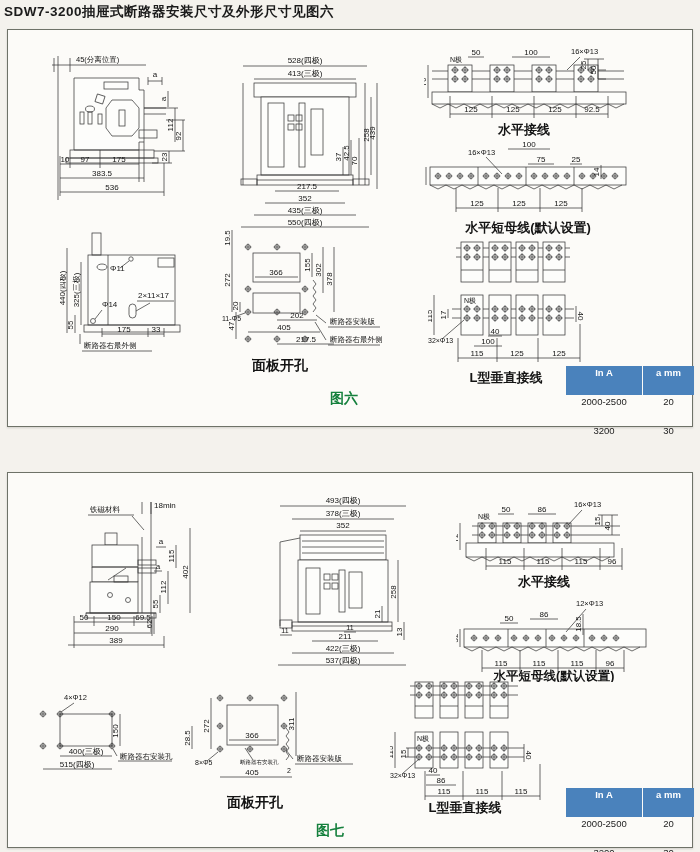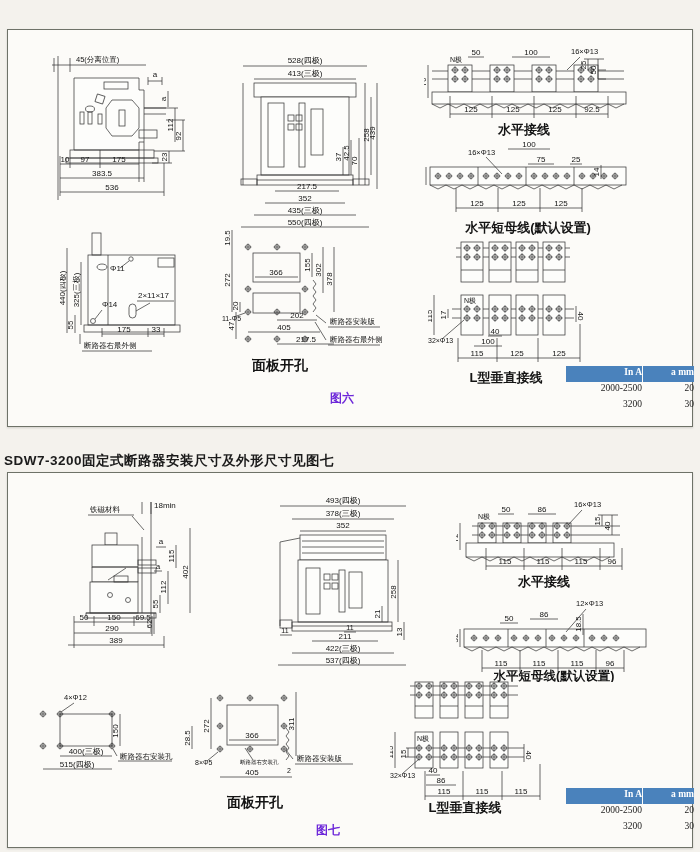--- a/index.html
+++ b/index.html
@@ -11,23 +11,23 @@
   .dr{position:absolute;}
   svg line,svg path,svg rect,svg circle,svg ellipse,svg polygon,svg polyline{
        stroke:#3a3a3a;stroke-width:.75;fill:none;}
   svg .wf{fill:#fdfdfb;}
   svg text{stroke:none;fill:#141414;font-family:"Liberation Sans","DejaVu Sans",sans-serif;font-size:8px;}
   svg text.s{font-size:7px;}
   svg text.cap{font-size:13px;font-weight:bold;}
   svg text.cap2{font-size:14px;font-weight:bold;}
   svg text.lbl{font-size:7.5px;}
   svg text.tiny{font-size:5.5px;}
-  .figcap{position:absolute;font-size:12px;font-weight:bold;color:#6d28d9;}
+  .figcap{position:absolute;font-size:14px;font-weight:bold;color:#15803d;}
   .tbl{position:absolute;width:128px;font-size:9.5px;color:#222;}
-  .tr{display:flex;height:16px;line-height:13px;text-align:right;font-family:Liberation Serif, serif;}
+  .tr{display:flex;height:29px;line-height:13px;text-align:center;}
   .tr.th .tc{background:#4a82bc;color:#fff;font-weight:bold;}
   .tc{overflow:hidden;}
   .tc.c1{width:76px;margin-right:1px;}
   .tc.c2{flex:1;}
 </style>
 </head>
 <body>
 
 <div class="page">
 
@@ -45,20 +45,21 @@
           <use href="#bolt" x="10" y="9"></use>
         </g>
       <g id="hole">
           <circle r="2.4"></circle>
           <line x1="0" y1="-3.4" x2="0" y2="3.4"></line>
           <line x1="-3.4" y1="0" x2="3.4" y2="0"></line>
         </g>
     </defs>
   </svg>
 
+  <div class="sec-title" style="left:4px;top:3px">SDW7-3200抽屉式断路器安装尺寸及外形尺寸见图六</div>
   <div class="panel" style="top:29px;height:396px"></div>
 
   <svg class="dr" style="left:44px;top:50px" width="185" height="170">
     <g>
       <line x1="14" y1="6" x2="14" y2="150"></line>
       <line x1="8" y1="15" x2="30" y2="15"></line>
       <line x1="10" y1="8" x2="10" y2="22"></line>
         <line x1="26" y1="8" x2="26" y2="22"></line>
       <path class="wf" d="M30,28 H95 V40 H100 V92 H95 V100 H30 Z"></path>
       <rect x="60" y="32" width="24" height="7"></rect>
@@ -405,21 +406,20 @@
     <div class="tr">
       <div class="tc c1">2000-2500</div>
       <div class="tc c2">20</div>
     </div>
     <div class="tr">
       <div class="tc c1">3200</div>
       <div class="tc c2">30</div>
     </div>
   </div>
 
-  <div class="sec-title" style="left:4px;top:452px">SDW7-3200固定式断路器安装尺寸及外形尺寸见图七</div>
   <div class="panel" style="top:472px;height:374px"></div>
 
   <svg class="dr" style="left:52px;top:492px" width="190" height="178">
     <g>
       <rect x="53" y="41" width="12" height="12"></rect>
       <rect class="wf" x="40" y="53" width="46" height="22"></rect>
       <polygon points="40,75 86,75 86,90 40,90"></polygon>
       <line x1="56" y1="88" x2="74" y2="76"></line>
       <rect class="wf" x="38" y="90" width="48" height="31"></rect>
       <circle cx="58" cy="103" r="2.5"></circle>

